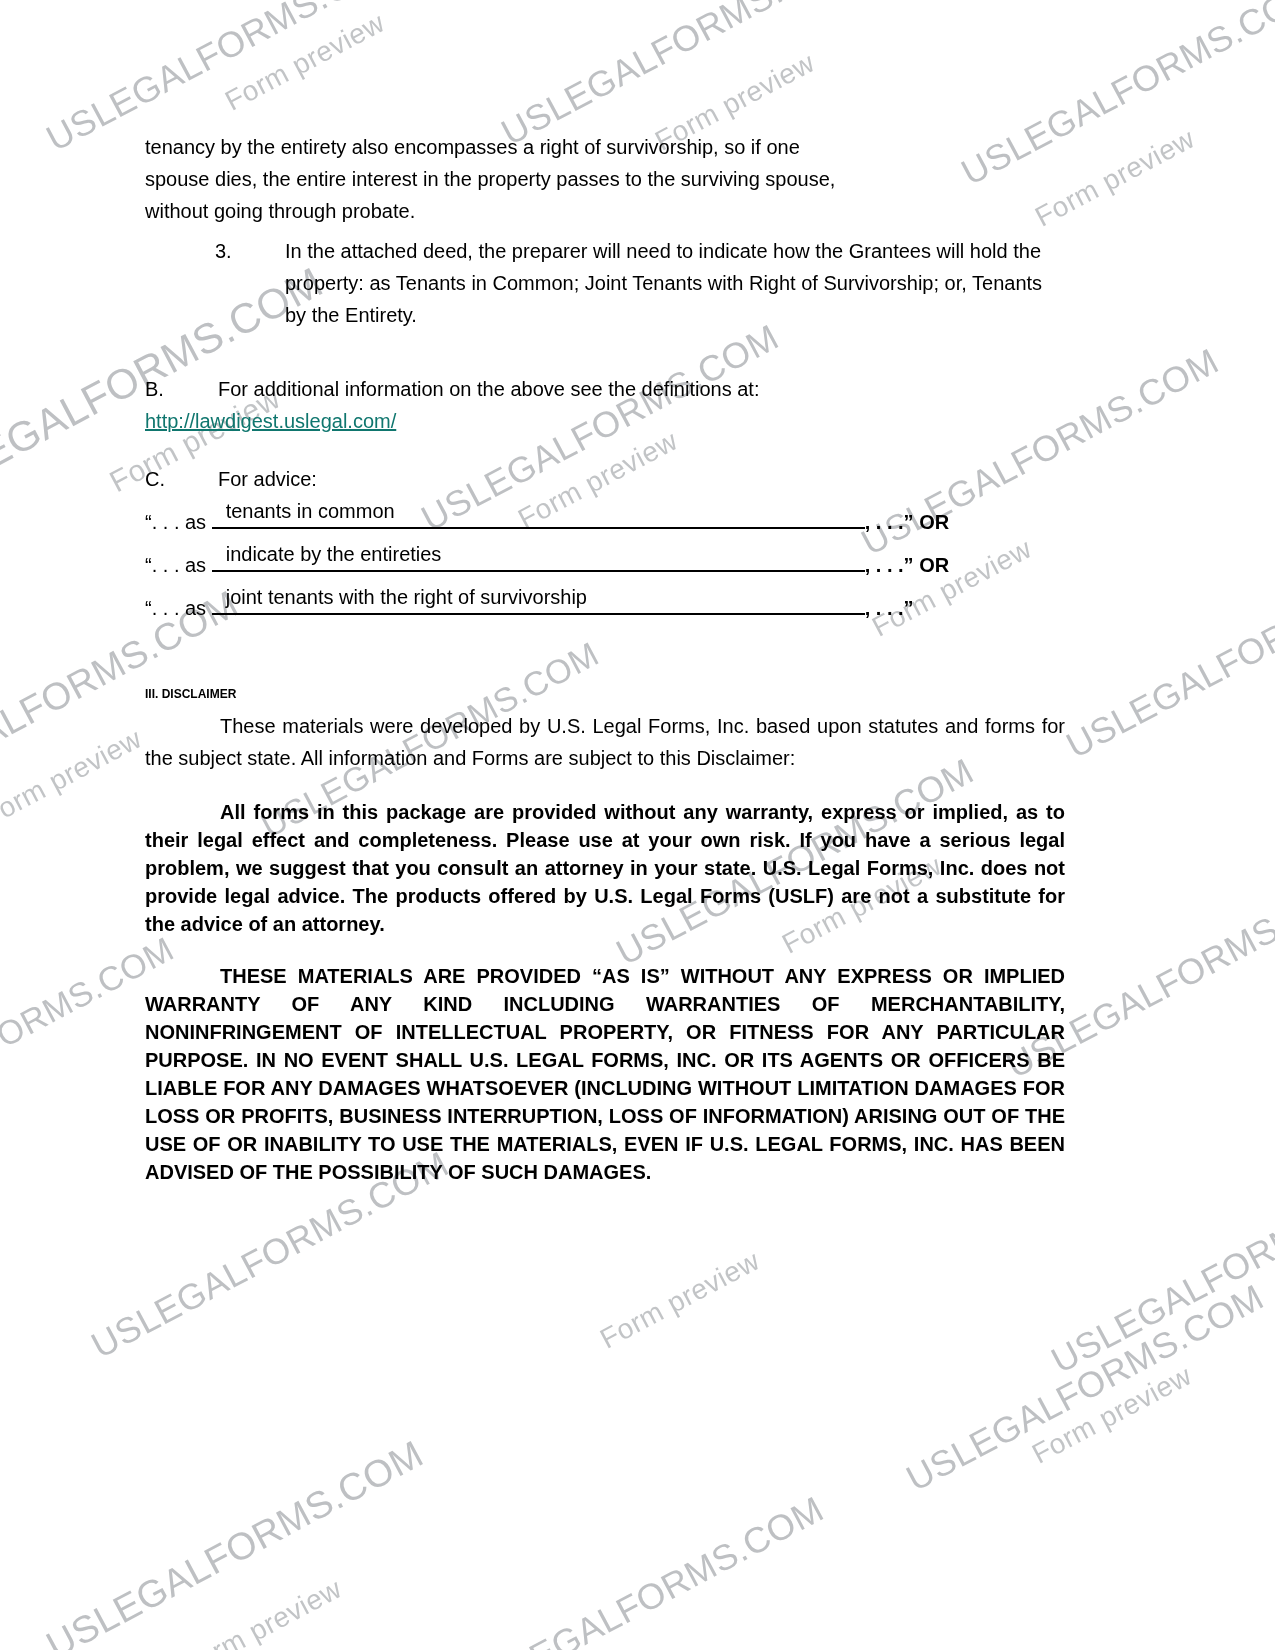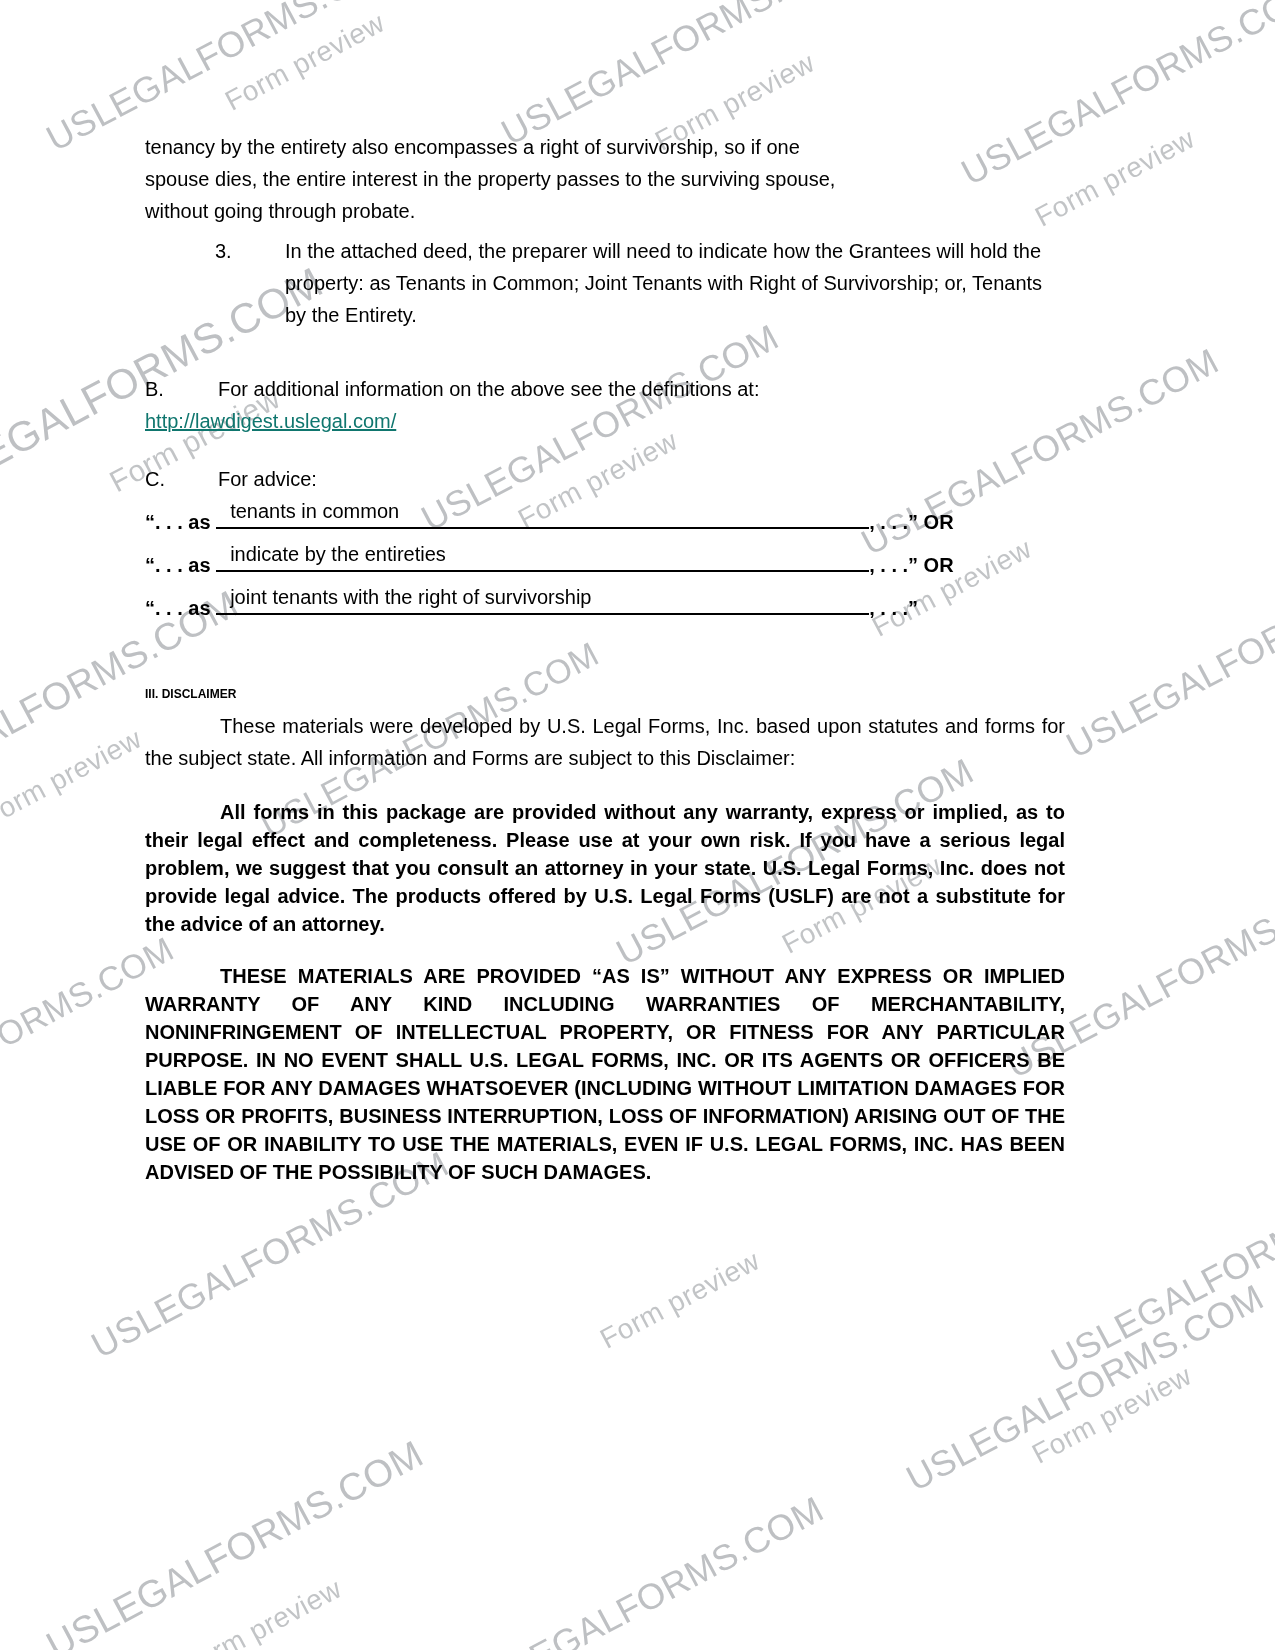--- a/index.html
+++ b/index.html
@@ -35,21 +35,21 @@
   .hang{display:flex;align-items:flex-start;}
   .hang .num{flex:0 0 70px;}
   .item3{margin-top:8px;margin-left:70px;}
   .item3 .txt{width:782px;}
   .secB{margin-top:42px;}
   .secB .num,.secC .num{flex:0 0 73px;}
   .link-line{margin:22px 0 0 140px;}
   a.doc-link{color:#0f766e;text-decoration:underline;cursor:pointer;margin-top:46px;}
   .secC{margin-top:26px;}
   .example{margin:31px 0 0 70px;white-space:nowrap;}
-  .ex-prefix{font-weight:700;}
+  .ex-prefix{font-weight:400;}
   .blank{
     display:inline-block;
     width:653px;
     border-bottom:2px solid #000;
     padding-left:14px;
     box-sizing:border-box;
     font-weight:400;
     overflow:hidden;
   }
   .ex-suffix{font-weight:700;}

